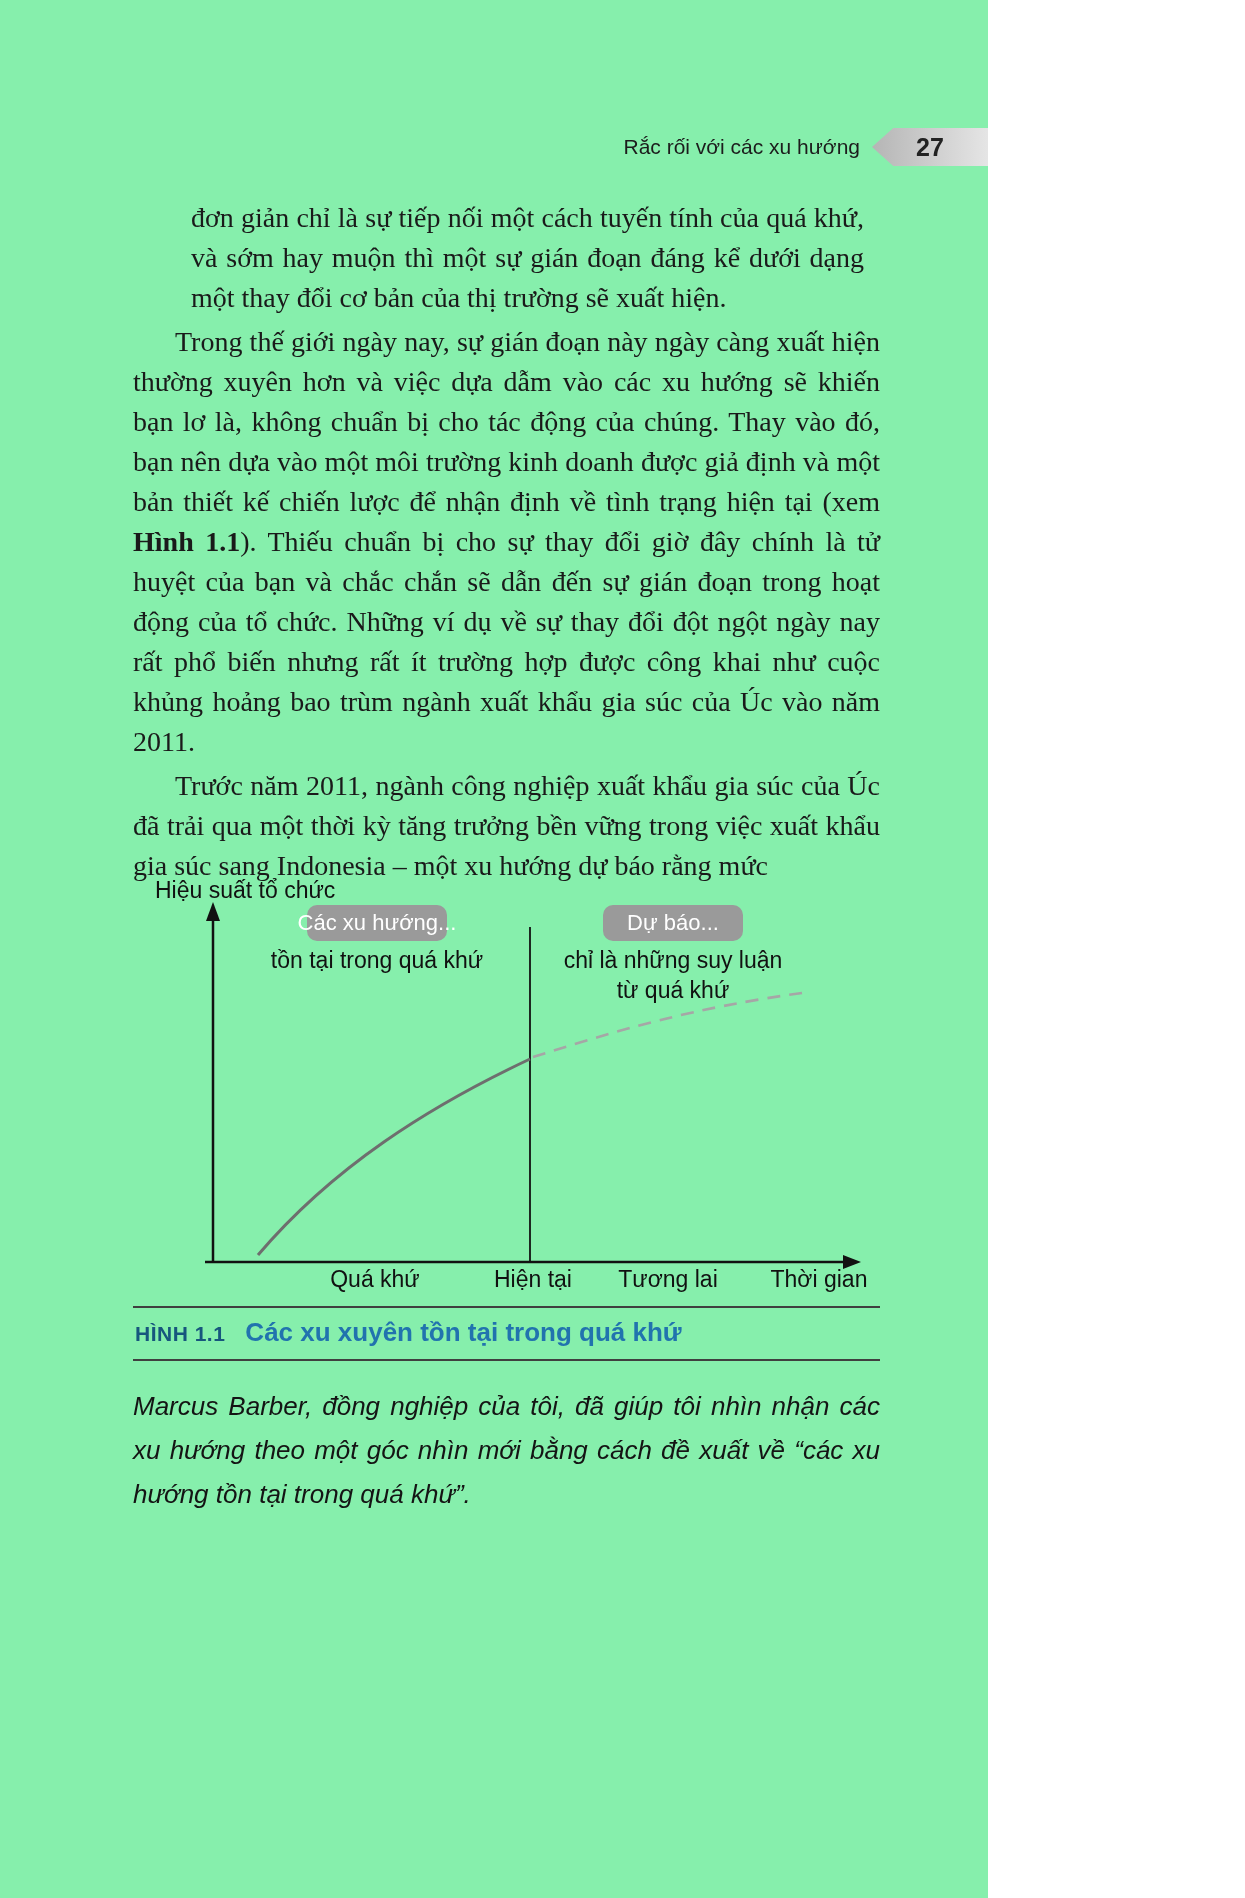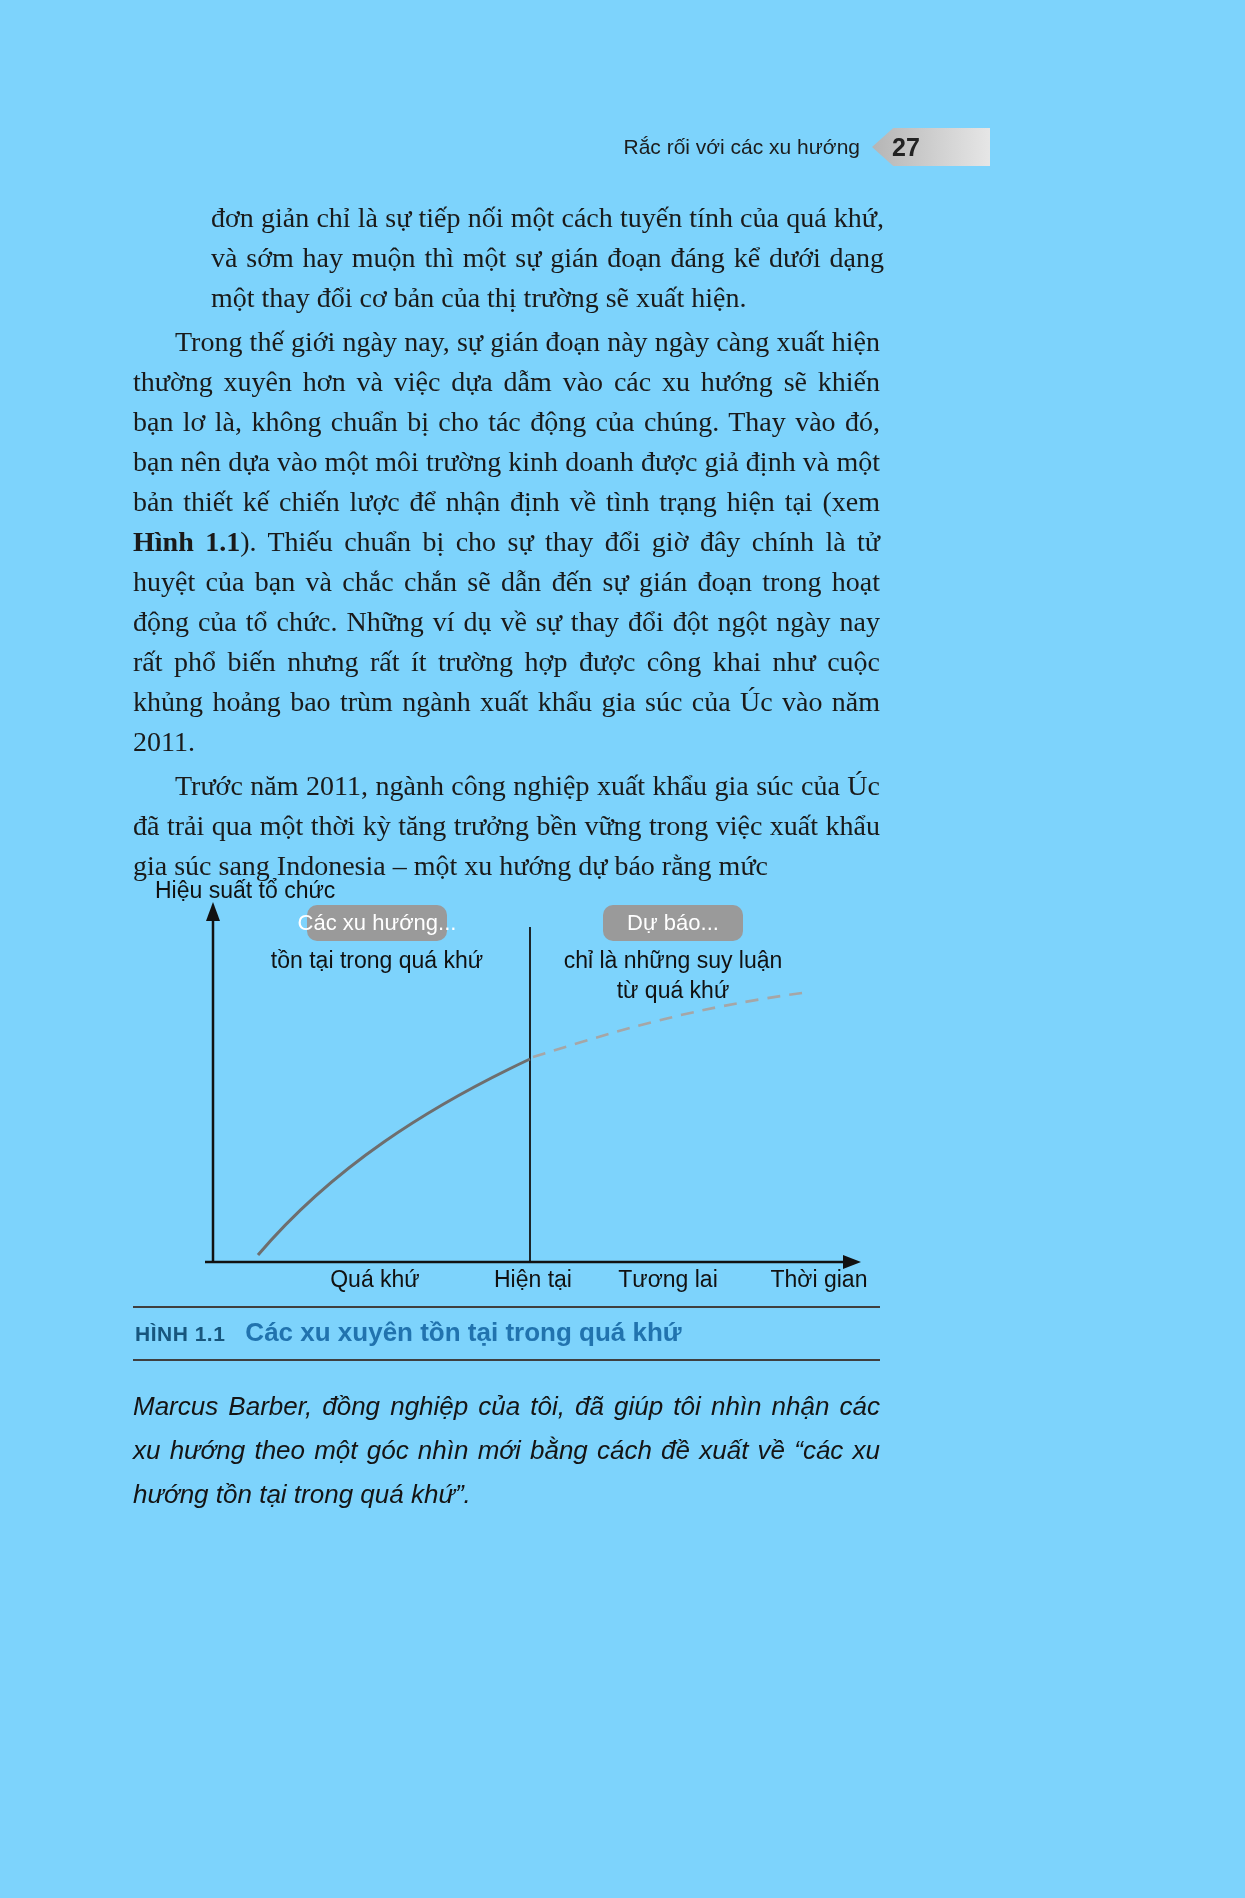--- a/index.html
+++ b/index.html
@@ -1,44 +1,44 @@
 <!DOCTYPE html>
 <html><head>
 <meta charset="utf-8">
 <style>
   * { margin:0; padding:0; box-sizing:border-box; }
   html, body { background:#ffffff; }
   .page {
-    position:relative; width:1245px; height:1898px; background:#7dd3fc;
+    position:relative; width:988px; height:1898px; background:#86efac;
     font-family:"Liberation Serif", serif; color:#1a1a1a; overflow:hidden;
   }
 
   
   .header { position:absolute; top:128px; left:0; width:1245px; height:42px; }
   .running-title {
     position:absolute; right:385px; top:7px;
     font-family:"Liberation Sans", sans-serif; font-size:21px; color:#1c1c1c;
   }
   .page-number-badge {
     position:absolute; left:872px; top:0; width:118px; height:38px;
     background:linear-gradient(to right, #b5b5b5, #e6e6e6);
     clip-path:polygon(0 50%, 18% 0, 100% 0, 100% 100%, 18% 100%);
     display:flex; align-items:center;
   }
   .page-number {
     font-family:"Liberation Sans", sans-serif; font-size:25px; font-weight:bold;
-    color:#222; margin-left:20px;
+    color:#222; margin-left:44px;
   }
 
   
   .content {
     position:absolute; left:133px; top:198px; width:747px;
     font-size:28px; line-height:40px; text-align:justify;
   }
-  .quote { margin-left:78px; width:673px; }
+  .quote { margin-left:58px; width:673px; }
   .para { margin-top:4px; text-indent:42px; }
   .para b { font-weight:bold; }
 
   
   .figure-svg { position:absolute; left:133px; top:872px; width:747px; height:430px; }
   .fig-label { font-family:"Liberation Sans", sans-serif; font-size:23px; fill:#111; }
   .fig-badge { fill:#9a9a9a; }
   .fig-badge-text { font-family:"Liberation Sans", sans-serif; font-size:22px; fill:#ffffff; }
   .axis-line { stroke:#111; stroke-width:2.5; fill:none; }
   .present-line { stroke:#111; stroke-width:1.8; fill:none; }

